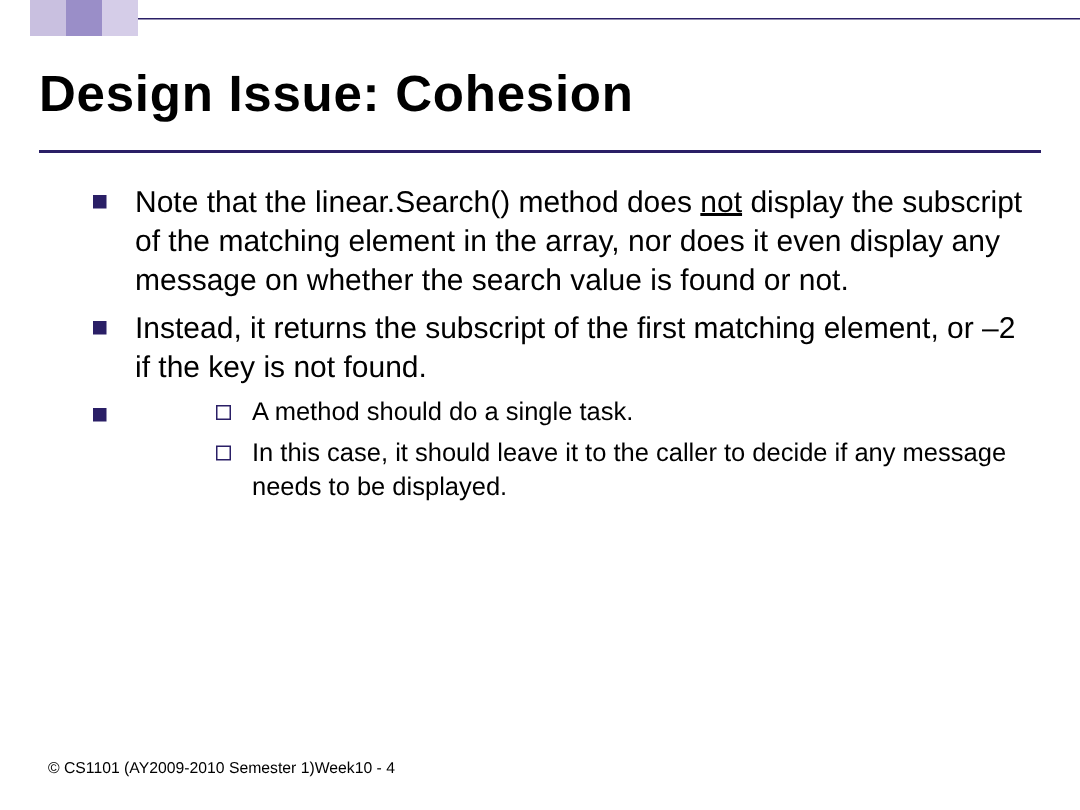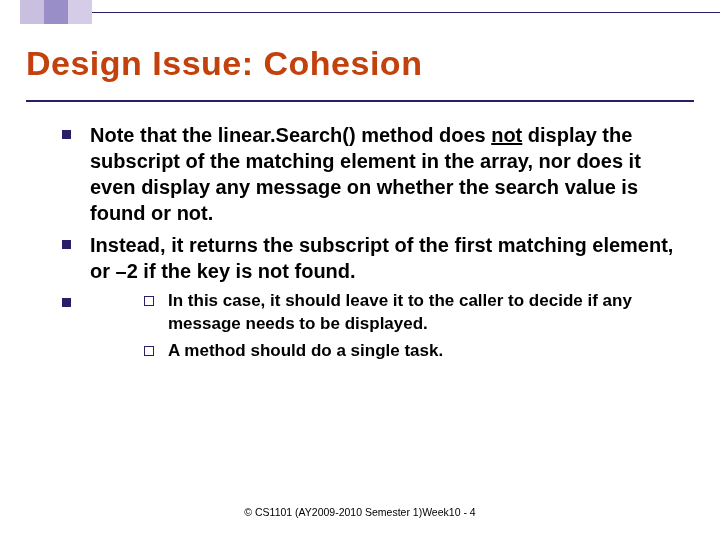--- a/index.html
+++ b/index.html
@@ -31,40 +31,39 @@
     width: 648px;
     height: 0;
     border-top: 1.5px solid #2a1f66;
   }
   .title {
     position: absolute;
     top: 44px;
     left: 26px;
     font-size: 34px;
     font-weight: bold;
-    color: #c2410c;
+    color: #000000;
     letter-spacing: 0.5px;
   }
   .rule {
     position: absolute;
     top: 100px;
     left: 26px;
     width: 668px;
     height: 0;
     border-top: 2px solid #2a1f66;
   }
   .content {
     position: absolute;
     top: 122px;
     left: 48px;
     width: 640px;
   }
   ul.main {
     list-style: none;
-    font-weight: bold;
   }
   ul.main > li {
     position: relative;
     padding-left: 42px;
     font-size: 20px;
     line-height: 1.3;
     color: #000;
     margin-bottom: 6px;
   }
   ul.main > li::before {
@@ -99,21 +98,21 @@
     border: 1.5px solid #2a1f66;
     background: #fff;
   }
   .underline { text-decoration: underline; }
   .footer {
     position: absolute;
     bottom: 22px;
     left: 32px;
     right: 32px;
     display: flex;
-    justify-content: center;
+    justify-content: flex-start;
     font-size: 10.5px;
     color: #000;
   }
 </style>
 </head>
 <body>
 
 <div class="deco">
   <div class="sq a"></div>
   <div class="sq b"></div>
@@ -125,22 +124,22 @@
 <div class="rule"></div>
 
 <div class="content">
   <ul class="main">
     <li>
       <span>Note that the linear.Search() method does </span><span class="underline">not</span><span> display the subscript of the matching element in the array, nor does it even display any message on whether the search value is found or not.</span>
     </li>
     <li>Instead, it returns the subscript of the first matching element, or –2 if the key is not found.</li>
     <li>
       <ul class="sub">
+        <li>A method should do a single task.</li>
         <li>In this case, it should leave it to the caller to decide if any message needs to be displayed.</li>
-        <li>A method should do a single task.</li>
       </ul>
     </li>
   </ul>
 </div>
 
 <div class="footer">
   <span>© CS1101 (AY2009-2010 Semester 1)</span>
   <span>Week10 - 4</span>
 </div>
 

